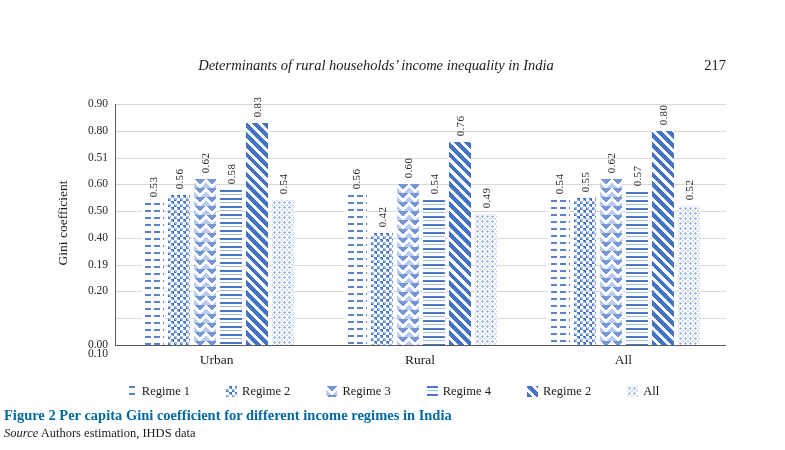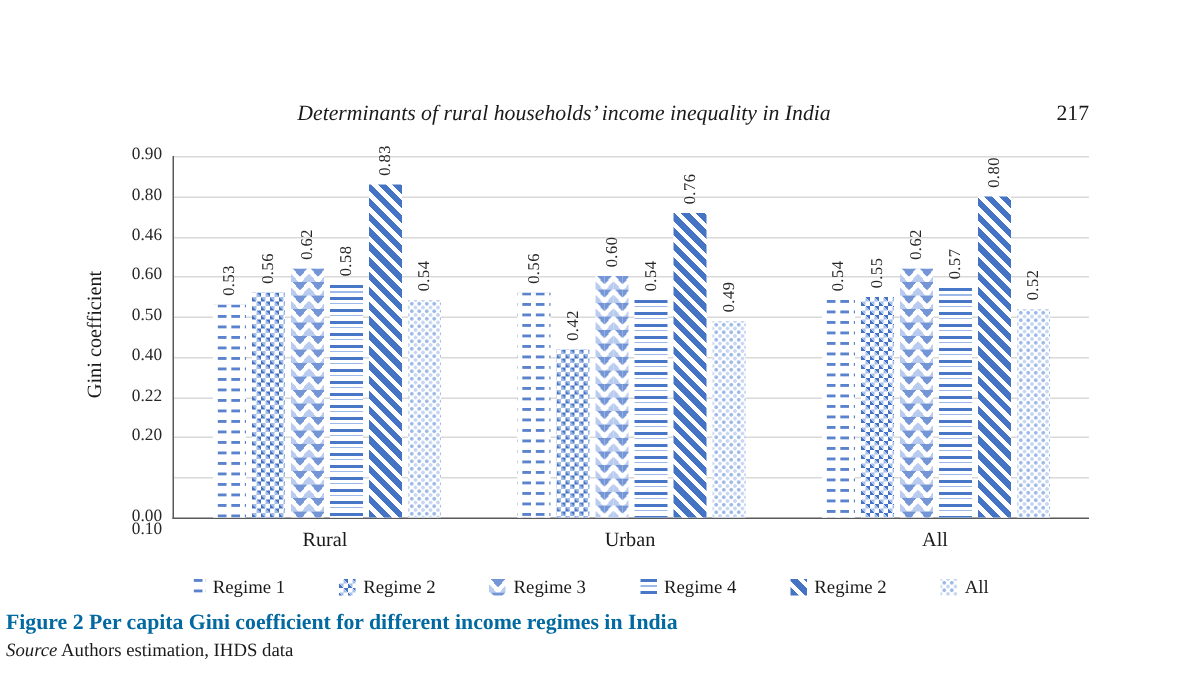--- a/index.html
+++ b/index.html
@@ -1,21 +1,21 @@
 <!DOCTYPE html>
 <html><head>
 <meta charset="utf-8">
 <style>
   html,body{margin:0;padding:0;background:#fff;}
   .page{
     position:relative;width:785px;height:450px;background:#ffffff;overflow:hidden;
     font-family:"Liberation Serif","DejaVu Serif",serif;color:#000;
   }
   
-  .running-header{position:absolute;top:68px;left:0;width:752px;height:20px;}
+  .running-header{position:absolute;top:57px;left:0;width:752px;height:20px;}
   .running-title{display:block;text-align:center;font-style:italic;font-size:14.5px;color:#1a1a1a;}
   .page-number{position:absolute;right:26px;top:0;font-size:14.5px;color:#1a1a1a;}
 
   
   .plot{position:absolute;left:115px;top:104px;width:610px;height:241px;
         border-left:1.3px solid #595959;border-bottom:1.3px solid #595959;display:flex;}
   .gridline{position:absolute;left:0;width:610px;height:1px;background:#d9d9d9;z-index:0;}
   .group{flex:1;display:flex;align-items:flex-end;justify-content:center;gap:4px;position:relative;z-index:1;}
   .bar{width:22px;position:relative;}
   .bar-label{position:absolute;left:50%;bottom:calc(100% + 10px);
@@ -72,25 +72,25 @@
     <span class="running-title">Determinants of rural households’ income inequality in India</span>
     <span class="page-number">217</span>
   </div>
 
   <div class="y-axis-title">Gini coefficient</div>
 
   <div class="yticks" id="yticks">
       <span class="ytick" style="top: 234px;">0.00</span>
       <span class="ytick" style="top: 207.222px; margin-top: 36px;">0.10</span>
       <span class="ytick" style="top: 180.444px;">0.20</span>
-      <span class="ytick" style="top: 153.667px;">0.22</span>
+      <span class="ytick" style="top: 153.667px;">0.19</span>
       <span class="ytick" style="top: 126.889px; margin-left: 40px;">0.40</span>
       <span class="ytick" style="top: 100.111px;">0.50</span>
       <span class="ytick" style="top: 73.3333px;">0.60</span>
-      <span class="ytick" style="top: 46.5556px;">0.46</span>
+      <span class="ytick" style="top: 46.5556px;">0.51</span>
       <span class="ytick" style="top: 19.7778px;">0.80</span>
       <span class="ytick" style="top: -7px;">0.90</span>
     </div>
 
   <div class="plot" id="plot">
       <div class="gridline" style="top: 214.222px;"></div>
       <div class="gridline" style="top: 187.444px;"></div>
       <div class="gridline" style="top: 160.667px;"></div>
       <div class="gridline" style="top: 133.889px;"></div>
       <div class="gridline" style="top: 107.111px;"></div>
@@ -154,22 +154,22 @@
         <div class="bar p-diag" style="height: 214.222px;">
           <span class="bar-label">0.80</span>
         </div>
         <div class="bar p-dots" style="height: 139.244px;">
           <span class="bar-label">0.52</span>
         </div>
       </div>
     </div>
 
   <div class="x-labels" id="xlabels">
+      <div class="x-label">Urban</div>
       <div class="x-label">Rural</div>
-      <div class="x-label">Urban</div>
       <div class="x-label">All</div>
     </div>
 
   <div class="legend" id="legend">
       <span class="legend-item">
         <span class="lm p-dash"></span>
         <span>Regime 1</span>
       </span>
       <span class="legend-item">
         <span class="lm p-checker"></span>

